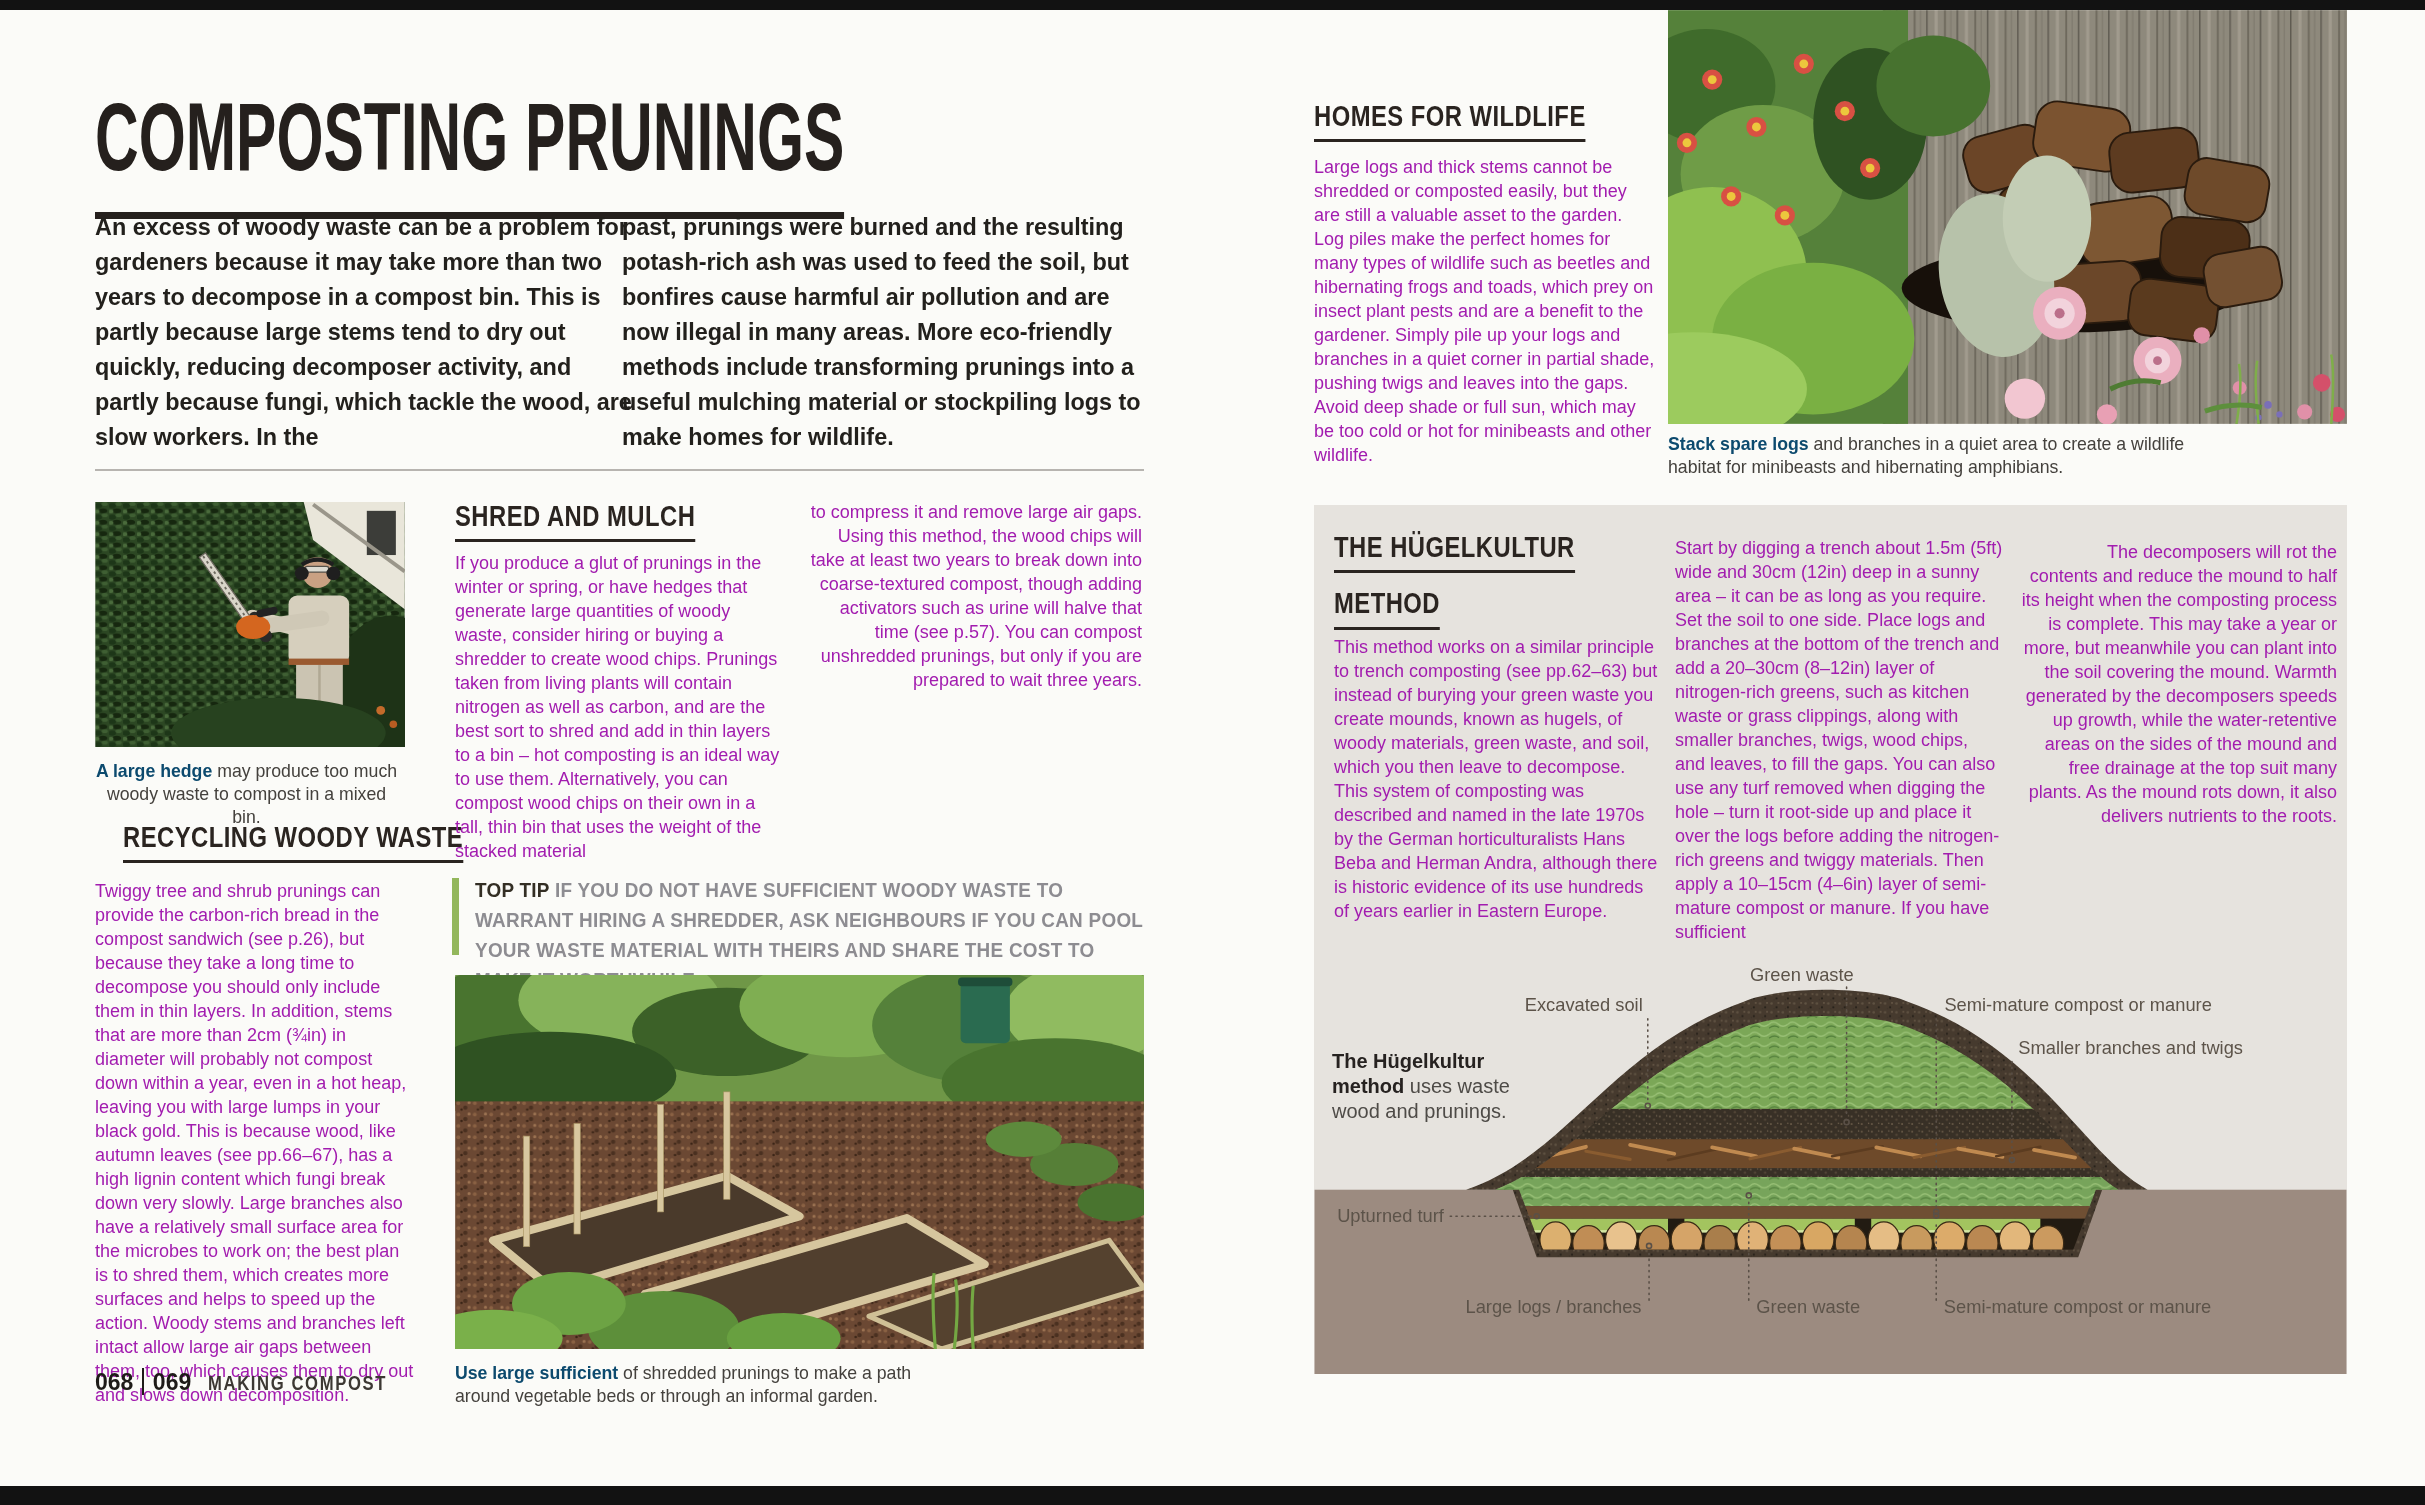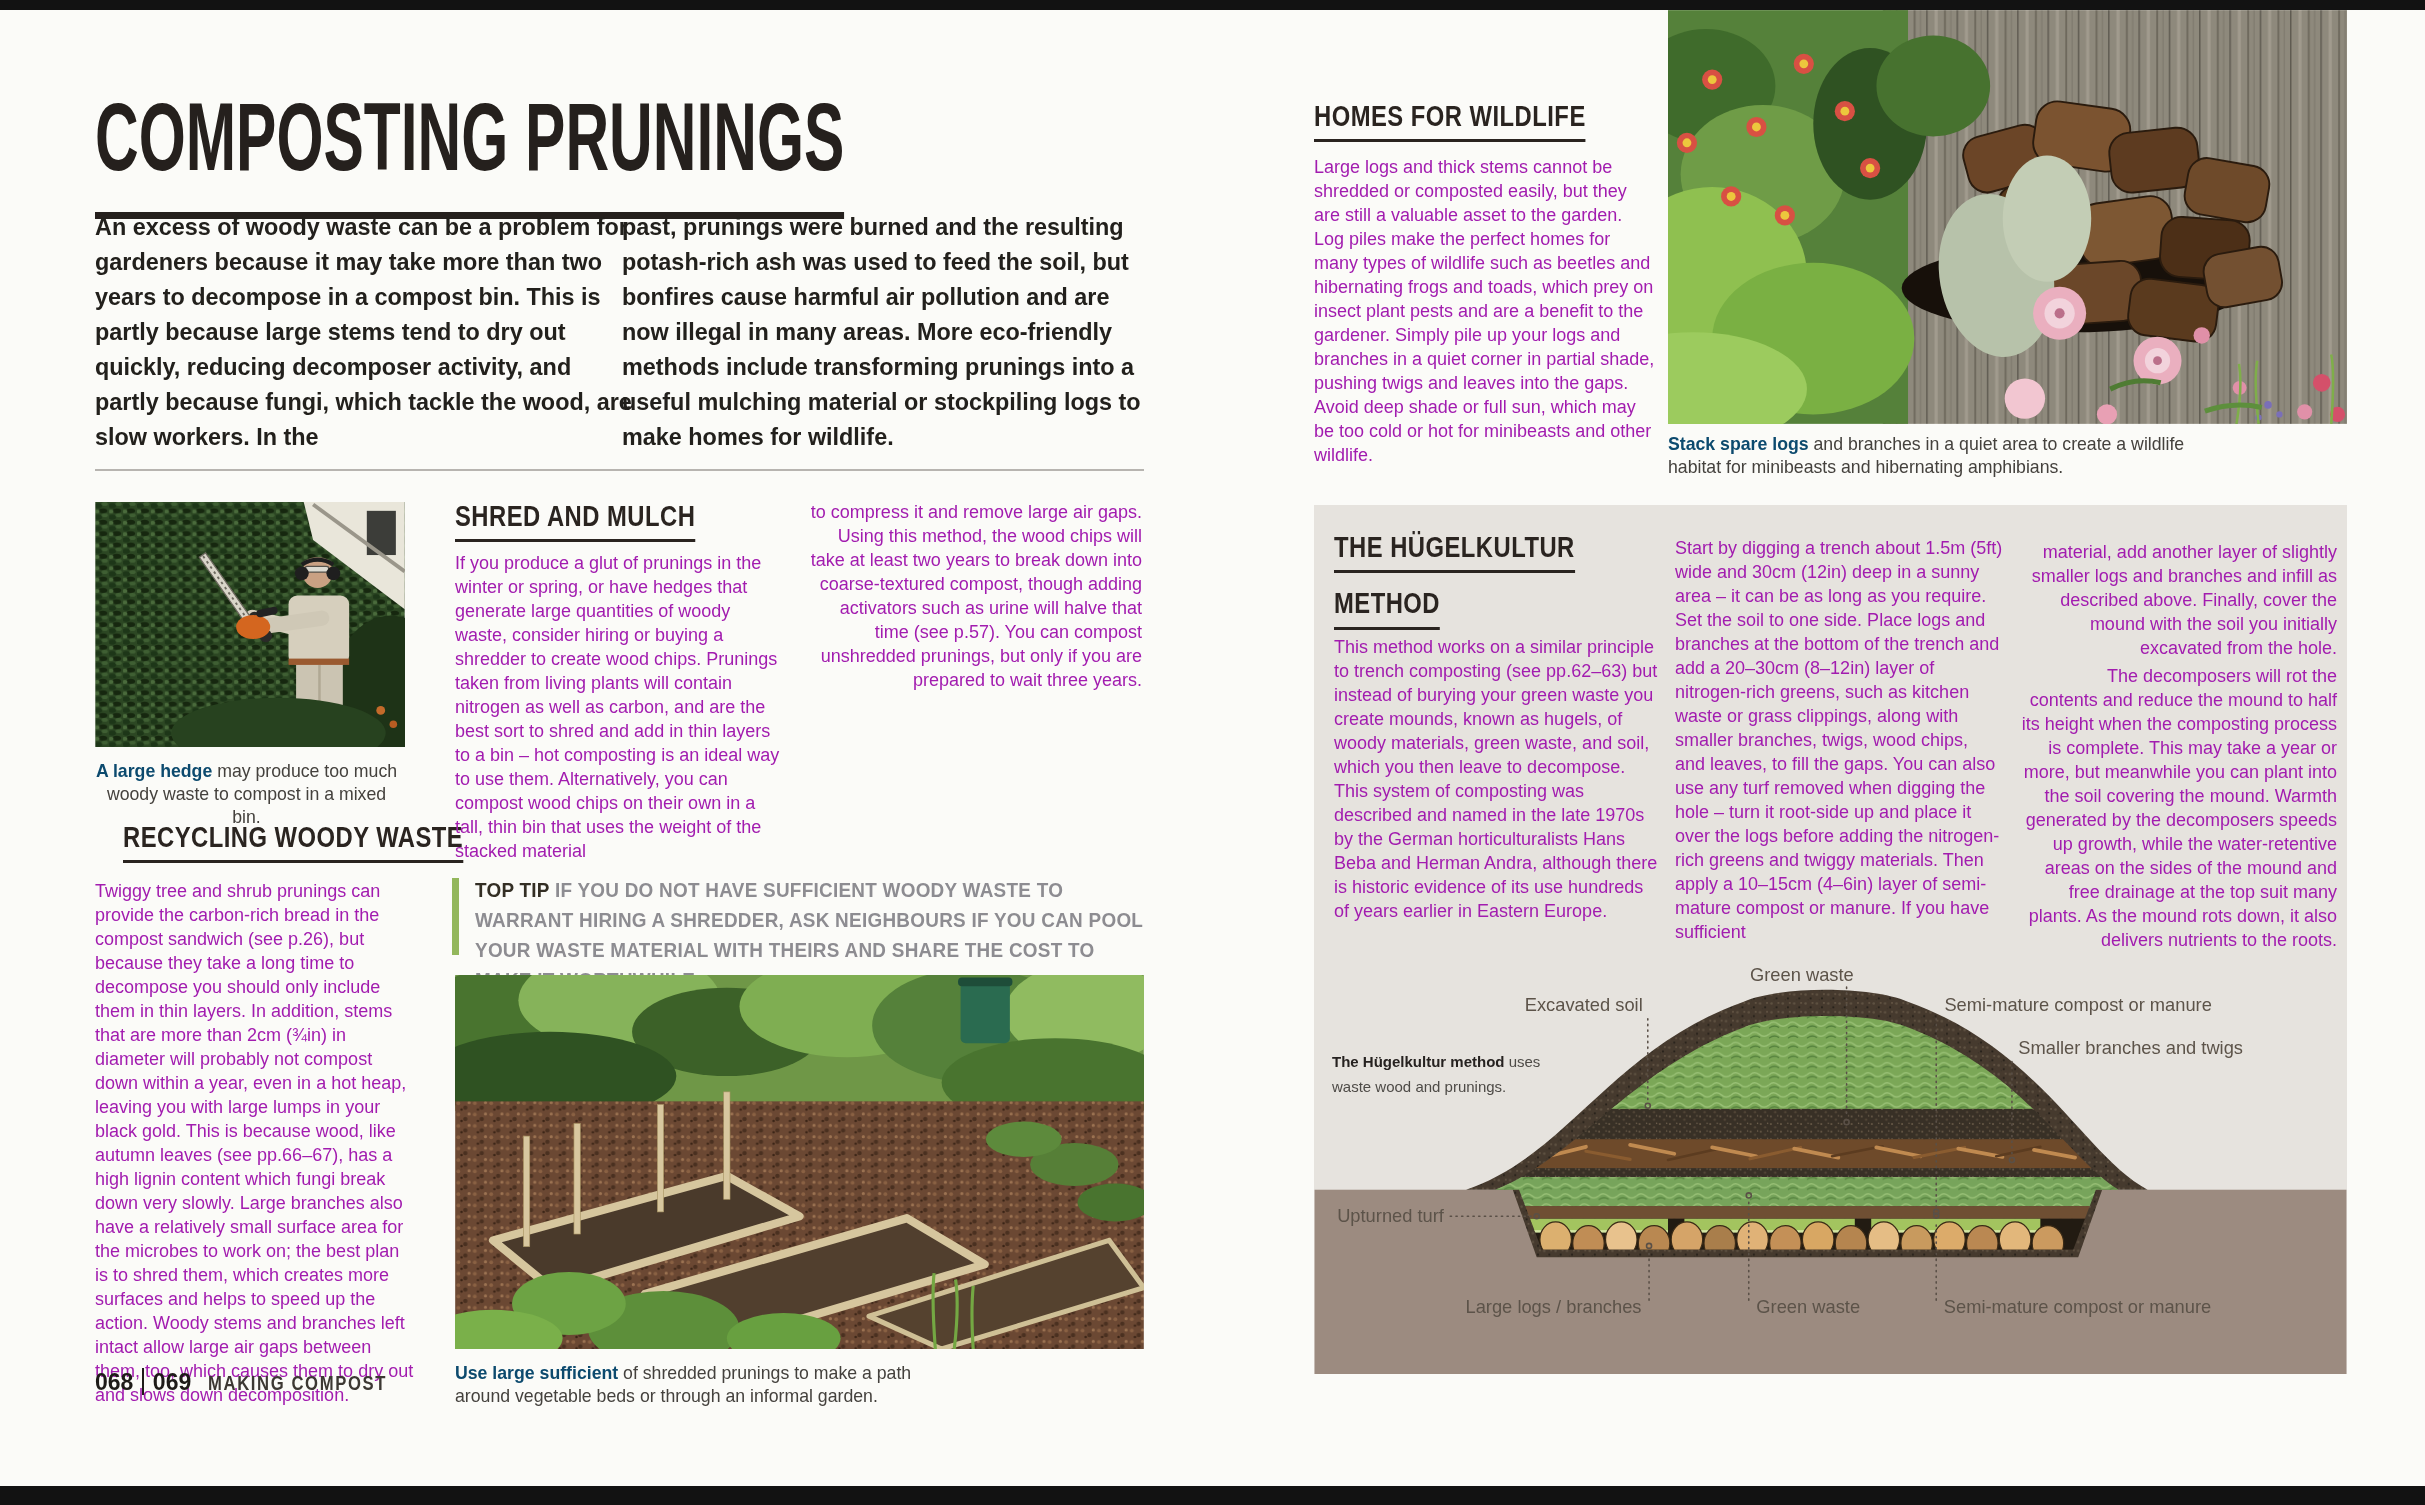--- a/index.html
+++ b/index.html
@@ -22,21 +22,21 @@
   .caption{font-size:17.7px;line-height:23px;color:#44413d;}
   .caption .lead{font-weight:700;color:#0c4a6e;}
   .rule{background:#b7b4b0;height:1.9px;}
   
   .tipbar{width:7px;background:#93b75c;}
   .tip-text{font-weight:700;font-size:21px;line-height:30px;color:#8d8c91;letter-spacing:0.3px;
             width:752px;transform:scaleX(.9);transform-origin:left top;}
   .tip-label{color:#332e24;}
   
   .hbox{background:#e6e3de;}
-  .diagram-caption{font-size:15px;line-height:25px;color:#4e4b47;}
+  .diagram-caption{font-size:20px;line-height:25px;color:#4e4b47;}
   .diagram-caption .lead{font-weight:700;color:#262220;}
   
   .folio{font-weight:700;font-size:23px;color:#1e1b18;}
   .folio-sep{display:inline-block;width:1.9px;height:26.5px;background:#1e1b18;margin:0 8.8px;vertical-align:-5px;}
   .folio-section{display:inline-block;font-weight:700;font-size:19.6px;letter-spacing:1.9px;color:#3c3833;
                  transform:scaleX(.85);transform-origin:left bottom;margin-left:16.4px;}
   svg text{font-family:"Liberation Sans",sans-serif;}
   .dlabel{font-size:29px;fill:#5c5349;}
 </style>
 </head>
@@ -274,21 +274,20 @@
 <div class="abs hbox" style="left:1314px;top:505px;width:1033px;height:869px;"></div>
 
 <div class="abs" style="left:1334px;top:531px;">
   <div><span class="scale"><span class="ht">THE HÜGELKULTUR</span></span></div>
   <div style="margin-top:14px;"><span class="scale"><span class="ht">METHOD</span></span></div>
 </div>
 
 <div class="abs body-text" style="left:1334px;top:635px;width:328px;">This method works on a similar principle to trench composting (see pp.62–63) but instead of burying your green waste you create mounds, known as hugels, of woody materials, green waste, and soil, which you then leave to decompose. This system of composting was described and named in the late 1970s by the German horticulturalists Hans Beba and Herman Andra, although there is historic evidence of its use hundreds of years earlier in Eastern Europe.</div>
 <div class="abs body-text" style="left:1675px;top:536px;width:328px;">Start by digging a trench about 1.5m (5ft) wide and 30cm (12in) deep in a sunny area – it can be as long as you require. Set the soil to one side. Place logs and branches at the bottom of the trench and add a 20–30cm (8–12in) layer of nitrogen-rich greens, such as kitchen waste or grass clippings, along with smaller branches, twigs, wood chips, and leaves, to fill the gaps. You can also use any turf removed when digging the hole – turn it root-side up and place it over the logs before adding the nitrogen-rich greens and twiggy materials. Then apply a 10–15cm (4–6in) layer of semi-mature compost or manure. If you have sufficient</div>
 <div class="abs body-text" style="left:2016px;top:536px;width:325px;">
-  <p>material, add another layer of slightly smaller logs and branches and infill as described above. Finally, cover the mound with the soil you initially excavated from the hole.</p>
   <p class="indent">The decomposers will rot the contents and reduce the mound to half its height when the composting process is complete. This may take a year or more, but meanwhile you can plant into the soil covering the mound. Warmth generated by the decomposers speeds up growth, while the water-retentive areas on the sides of the mound and free drainage at the top suit many plants. As the mound rots down, it also delivers nutrients to the roots.</p>
 </div>
 
 <svg class="abs" style="left:1314px;top:948px;" width="1033" height="426" viewBox="0 0 1635 675">
   <defs>
     <pattern id="spk" width="18" height="14" patternUnits="userSpaceOnUse">
       <rect width="18" height="14" fill="#463a2e"></rect>
       <circle cx="4" cy="4" r="2" fill="#5f5242"></circle>
       <circle cx="12" cy="10" r="1.7" fill="#27211a"></circle>
       <circle cx="15" cy="3" r="1.3" fill="#6d5e4b"></circle>

